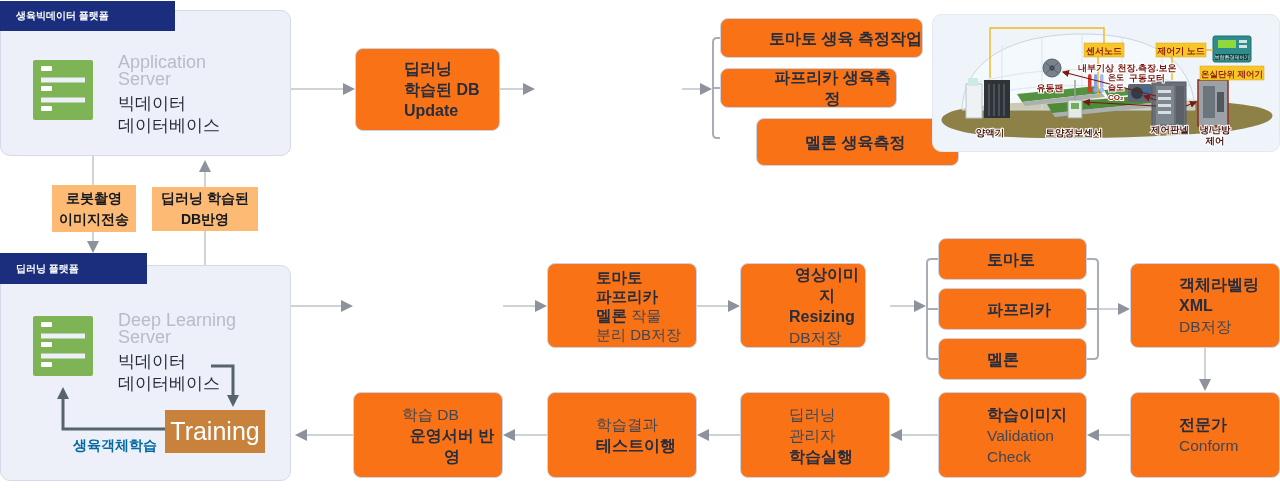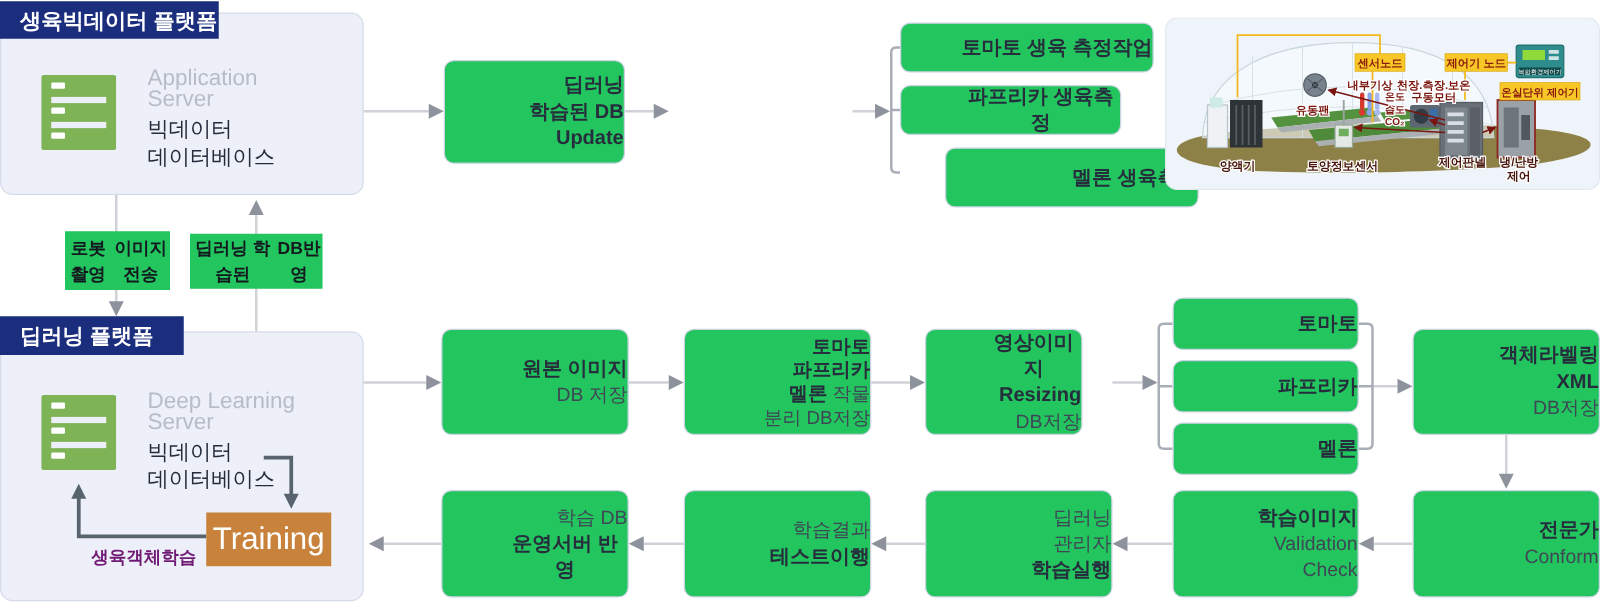--- a/index.html
+++ b/index.html
@@ -1,36 +1,36 @@
 <!DOCTYPE html>
 <html><head>
 <meta charset="utf-8">
 <style>
   html,body{margin:0;padding:0;background:#ffffff;}
   #canvas{position:relative;width:1280px;height:488px;background:#ffffff;overflow:hidden;
           font-family:"Liberation Sans","DejaVu Sans",sans-serif;}
   .plat{position:absolute;background:#edf0f8;border:1px solid #d5dae9;border-radius:10px;z-index:1;box-sizing:border-box;}
-  .hdr{position:absolute;background:#1b2e7d;color:#fff;font-weight:bold;font-size:17px;
+  .hdr{position:absolute;background:#1b2e7d;color:#fff;font-weight:bold;font-size:10px;
        display:flex;align-items:center;padding-left:16px;z-index:3;box-sizing:border-box;}
   .wires{position:absolute;left:0;top:0;z-index:2;pointer-events:none;}
-  .node{position:absolute;background:#22c55e;border:1px solid #ccd3e4;border-radius:8px;
-        display:flex;flex-direction:column;align-items:flex-end;justify-content:center;text-align:center;
+  .node{position:absolute;background:#f97316;border:1px solid #ccd3e4;border-radius:8px;
+        display:flex;flex-direction:column;align-items:flex-start;justify-content:center;text-align:center;
         font-size:15.5px;line-height:21px;color:#3f4756;z-index:3;box-sizing:border-box;padding-left:48px;}
   .node .b{font-weight:bold;color:#262d3c;font-size:16px;}
   .node.tight{line-height:19px;font-size:15px;}
   .node.tight .b{font-size:15.5px;}
-  .gbox{position:absolute;background:#22c55e;color:#14181f;font-weight:bold;font-size:14px;line-height:21px;
-        display:flex;flex-direction:row;align-items:center;justify-content:center;text-align:center;z-index:3;}
+  .gbox{position:absolute;background:#fdba74;color:#14181f;font-weight:bold;font-size:14px;line-height:21px;
+        display:flex;flex-direction:column;align-items:center;justify-content:center;text-align:center;z-index:3;}
   .servericon{position:absolute;z-index:3;}
   .stext{position:absolute;z-index:3;}
   .stype{font-size:18px;color:#b7bcc8;line-height:17px;}
   .sname{font-size:17px;color:#242b3a;font-weight:normal;line-height:22px;margin-top:5px;}
   .training{position:absolute;left:165px;top:410px;width:100px;height:43px;background:#c8823c;color:#fff;
             font-weight:normal;font-size:25px;display:flex;align-items:center;justify-content:center;z-index:3;}
-  .caption{position:absolute;left:63px;top:437px;width:104px;text-align:center;color:#701a75;
+  .caption{position:absolute;left:63px;top:437px;width:104px;text-align:center;color:#0369a1;
            font-weight:bold;font-size:14px;z-index:3;}
   .gh{position:absolute;left:932px;top:14px;width:348px;height:138px;z-index:3;}
 </style>
 </head>
 <body>
 
 <div id="canvas">
 
   <div class="plat" style="left:0;top:10px;width:291px;height:146px;"></div>
   <div class="plat" style="left:0;top:265px;width:291px;height:216px;"></div>
@@ -284,24 +284,20 @@
         <text x="118" y="77" text-anchor="middle" font-size="9">유동팬</text>
         <text x="58" y="122" text-anchor="middle" font-size="9.5" fill="#47150b">양액기</text>
         <text x="142" y="122" text-anchor="middle" font-size="9.5" fill="#47150b">토양정보센서</text>
         <text x="238" y="119" text-anchor="middle" font-size="9.5" fill="#47150b">제어판넬</text>
         <text x="283" y="119" text-anchor="middle" font-size="9.5" fill="#47150b">냉/난방</text>
         <text x="283" y="130" text-anchor="middle" font-size="9.5" fill="#47150b">제어</text>
       </g>
     </svg>
   </div>
 
-  <div class="node" style="left:353px;top:263px;width:150px;height:85px;">
-    <div class="b">원본 이미지</div>
-    <div>DB 저장</div>
-  </div>
   <div class="node tight" style="left:547px;top:263px;width:150px;height:85px;">
     <div class="b">토마토</div>
     <div class="b">파프리카</div>
     <div><span class="b">멜론</span><span> 작물</span></div>
     <div>분리 DB저장</div>
   </div>
   <div class="node" style="left:740px;top:263px;width:126px;height:85px;">
     <div class="b">영상이미지</div>
     <div class="b">Resizing</div>
     <div>DB저장</div>

